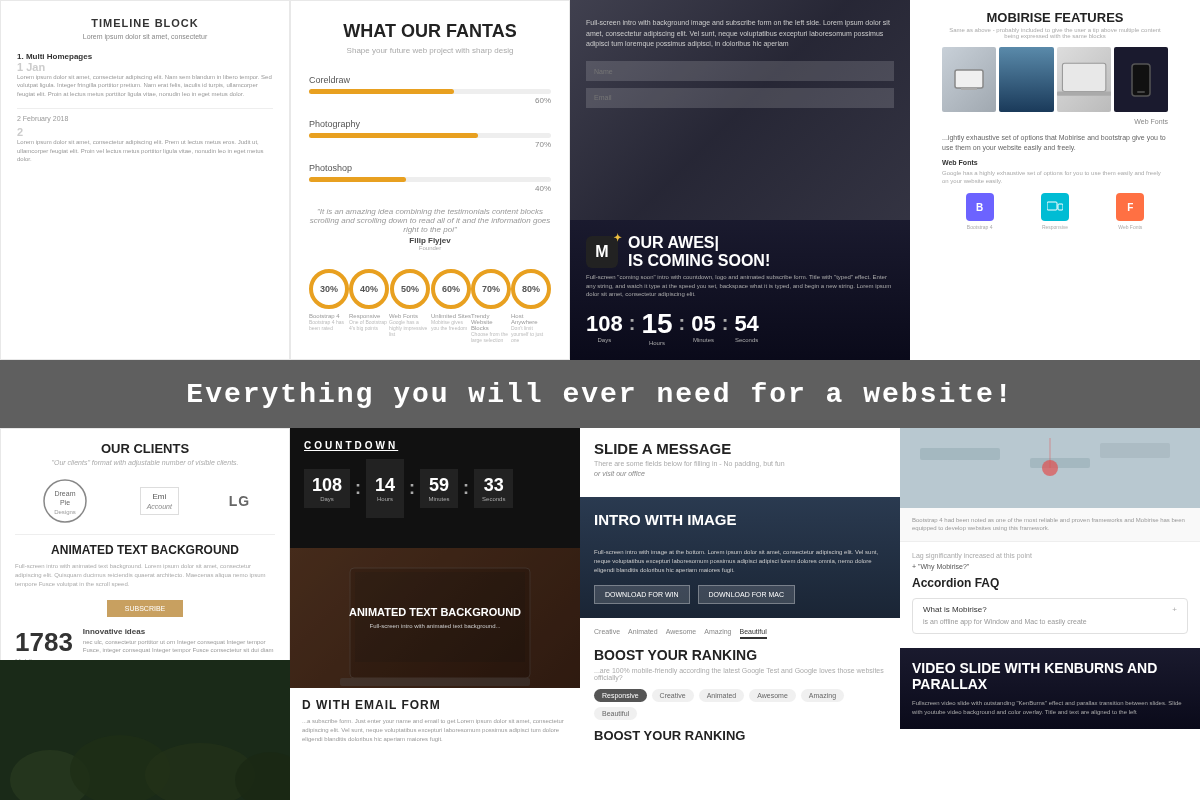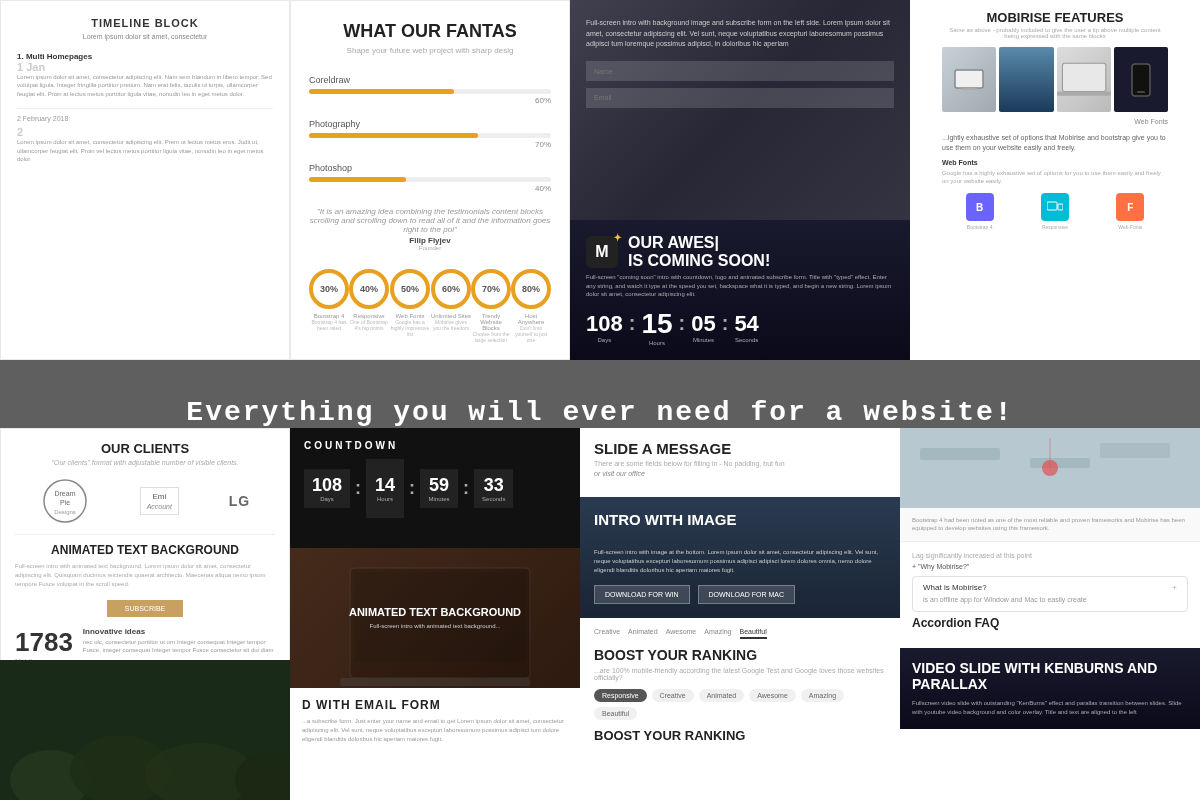--- a/index.html
+++ b/index.html
@@ -28,21 +28,21 @@
 
     
     .banner {
       position: absolute;
       left: 0;
       right: 0;
       top: 360px;
       height: 68px;
       background: rgba(60,60,60,0.82);
       display: flex;
-      align-items: flex-end;
+      align-items: center;
       justify-content: center;
       z-index: 100;
     }
     .banner-text {
       font-family: 'Courier New', Courier, monospace;
       font-size: 28px;
       color: #fff;
       font-weight: bold;
       letter-spacing: 2px;
       text-align: center;
@@ -73,21 +73,21 @@
     }
     .tile-skills .inner { padding: 20px 18px; }
     .tile-skills .heading { font-size: 18px; font-weight: bold; color: #222; margin-bottom: 4px; text-align: center; }
     .tile-skills .subheading { font-size: 8px; color: #aaa; text-align: center; margin-bottom: 20px; }
     .skill-item { margin-bottom: 14px; }
     .skill-label { font-size: 9px; color: #555; margin-bottom: 4px; }
     .skill-bar-bg { height: 5px; background: #eee; border-radius: 3px; }
     .skill-bar-fill { height: 5px; border-radius: 3px; background: #e8a020; }
     .skill-percent { font-size: 8px; color: #888; text-align: right; margin-top: 2px; }
     .tile-skills .circles-row { display: flex; justify-content: space-around; margin-top: 18px; }
-    .circle-item { text-align: center; }
+    .circle-item { }
     .circle-donut { width: 40px; height: 40px; border-radius: 50%; border: 4px solid #e8a020; display: flex; align-items: center; justify-content: center; margin: 0 auto 4px; }
     .circle-pct { font-size: 9px; font-weight: bold; color: #555; }
     .circle-label-sm { font-size: 6px; color: #999; }
     .circle-sublabel { font-size: 5px; color: #bbb; }
     .tile-skills .founder-block { text-align: center; margin-top: 8px; }
     .tile-skills .founder-name { font-size: 8px; font-weight: bold; color: #444; }
     .tile-skills .founder-title { font-size: 6px; color: #aaa; }
   </style>
 </head>
 <body>
@@ -344,21 +344,21 @@
           <div style="font-size:8px;font-weight:bold;color:#444;">Innovative ideas</div>
           <div style="font-size:6px;color:#999;line-height:1.4;margin-top:2px;">nec ulc, consectetur porttitor ut orn Integer consequat Integer tempor Fusce, integer consequat Integer tempor Fusce consectetur sit dui diam</div>
         </div>
       </div>
     </div>
   </div>
 
   <div class="tile" style="left:290px;top:428px;width:290px;height:372px;overflow:hidden;">
 
     <div style="background:#111;padding:12px 14px;height:120px;">
-      <div style="font-size:10px;font-weight:bold;color:#fff;letter-spacing:3px;margin-bottom:8px;">COUNTDOWN</div>
+      <div style="font-size:10px;font-weight:bold;color:#fff;letter-spacing:3px;margin-bottom:8px;text-decoration:underline;">COUNTDOWN</div>
       <div style="display:flex;gap:5px;align-items:center;">
         <div style="background:#222;padding:6px 8px;text-align:center;min-width:38px;">
           <div style="font-size:18px;font-weight:bold;color:#fff;">108</div>
           <div style="font-size:6px;color:#aaa;">Days</div>
         </div>
         <div style="font-size:18px;color:#aaa;font-weight:bold;">:</div>
         <div style="background:#222;padding:16px 8px;text-align:center;min-width:38px;">
           <div style="font-size:18px;font-weight:bold;color:#fff;">14</div>
           <div style="font-size:6px;color:#aaa;">Hours</div>
         </div>
@@ -446,28 +446,28 @@
       </svg>
     </div>
 
     <div style="padding:8px 12px;background:#f9f9f9;border-bottom:1px solid #eee;">
       <div style="font-size:6px;color:#999;line-height:1.4;">Bootstrap 4 had been noted as one of the most reliable and proven frameworks and Mobirise has been equipped to develop websites using this framework.</div>
     </div>
 
     <div style="padding:10px 12px;">
       <div style="font-size:7px;color:#aaa;margin-bottom:4px;">Lag significantly increased at this point</div>
       <div style="font-size:7px;color:#555;margin-bottom:6px;">+ "Why Mobirise?"</div>
+      <div style="font-size:12px;font-weight:bold;color:#222;margin-bottom:8px;">Accordion FAQ</div>
       <div style="border:1px solid #e0e0e0;border-radius:4px;padding:6px 10px;margin-bottom:4px;">
         <div style="font-size:8px;color:#333;display:flex;justify-content:space-between;">
           <span>What is Mobirise?</span>
           <span style="color:#aaa;">+</span>
         </div>
         <div style="font-size:7px;color:#999;margin-top:3px;line-height:1.4;">is an offline app for Window and Mac to easily create</div>
       </div>
-      <div style="font-size:12px;font-weight:bold;color:#222;margin-bottom:8px;">Accordion FAQ</div>
     </div>
 
     <div style="background:linear-gradient(180deg,#1a1a2e,#0a0a1a);padding:12px;flex:1;">
       <div style="font-size:14px;font-weight:bold;color:#fff;line-height:1.2;margin-bottom:6px;">VIDEO SLIDE WITH KENBURNS AND PARALLAX</div>
       <div style="font-size:6px;color:#aaa;line-height:1.5;">Fullscreen video slide with outstanding "KenBurns" effect and parallax transition between slides. Slide with youtube video background and color overlay. Title and text are aligned to the left</div>
     </div>
   </div>
 
   <div class="tile" style="left:0;top:660px;width:290px;height:140px;background:linear-gradient(180deg,#2a3a28,#1a2a18);overflow:hidden;">
     <svg width="290" height="140" viewBox="0 0 290 140" preserveAspectRatio="xMidYMid slice" style="position:absolute;inset:0;">

